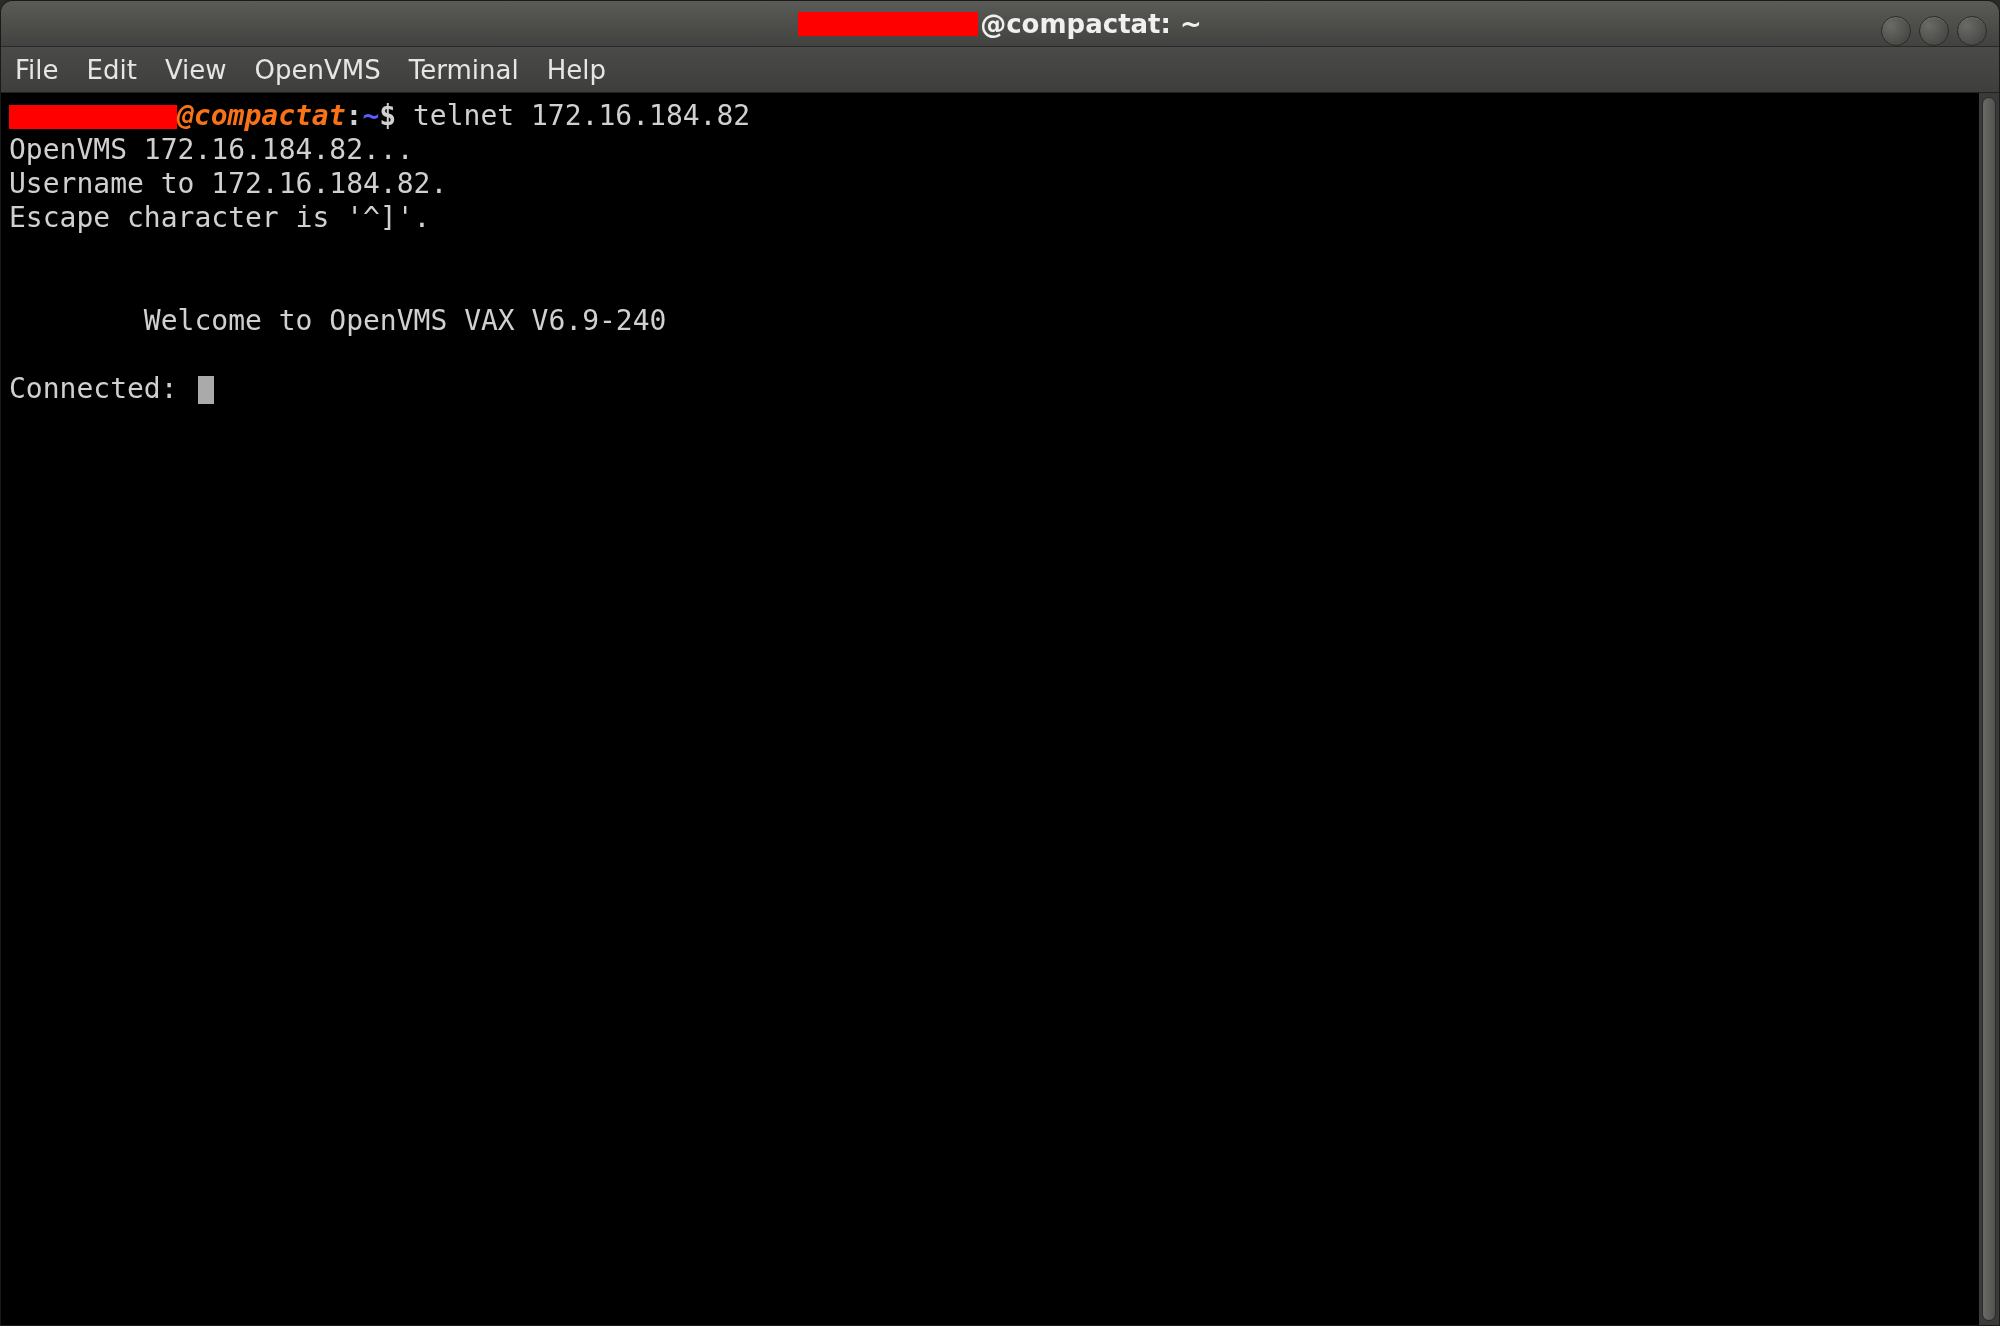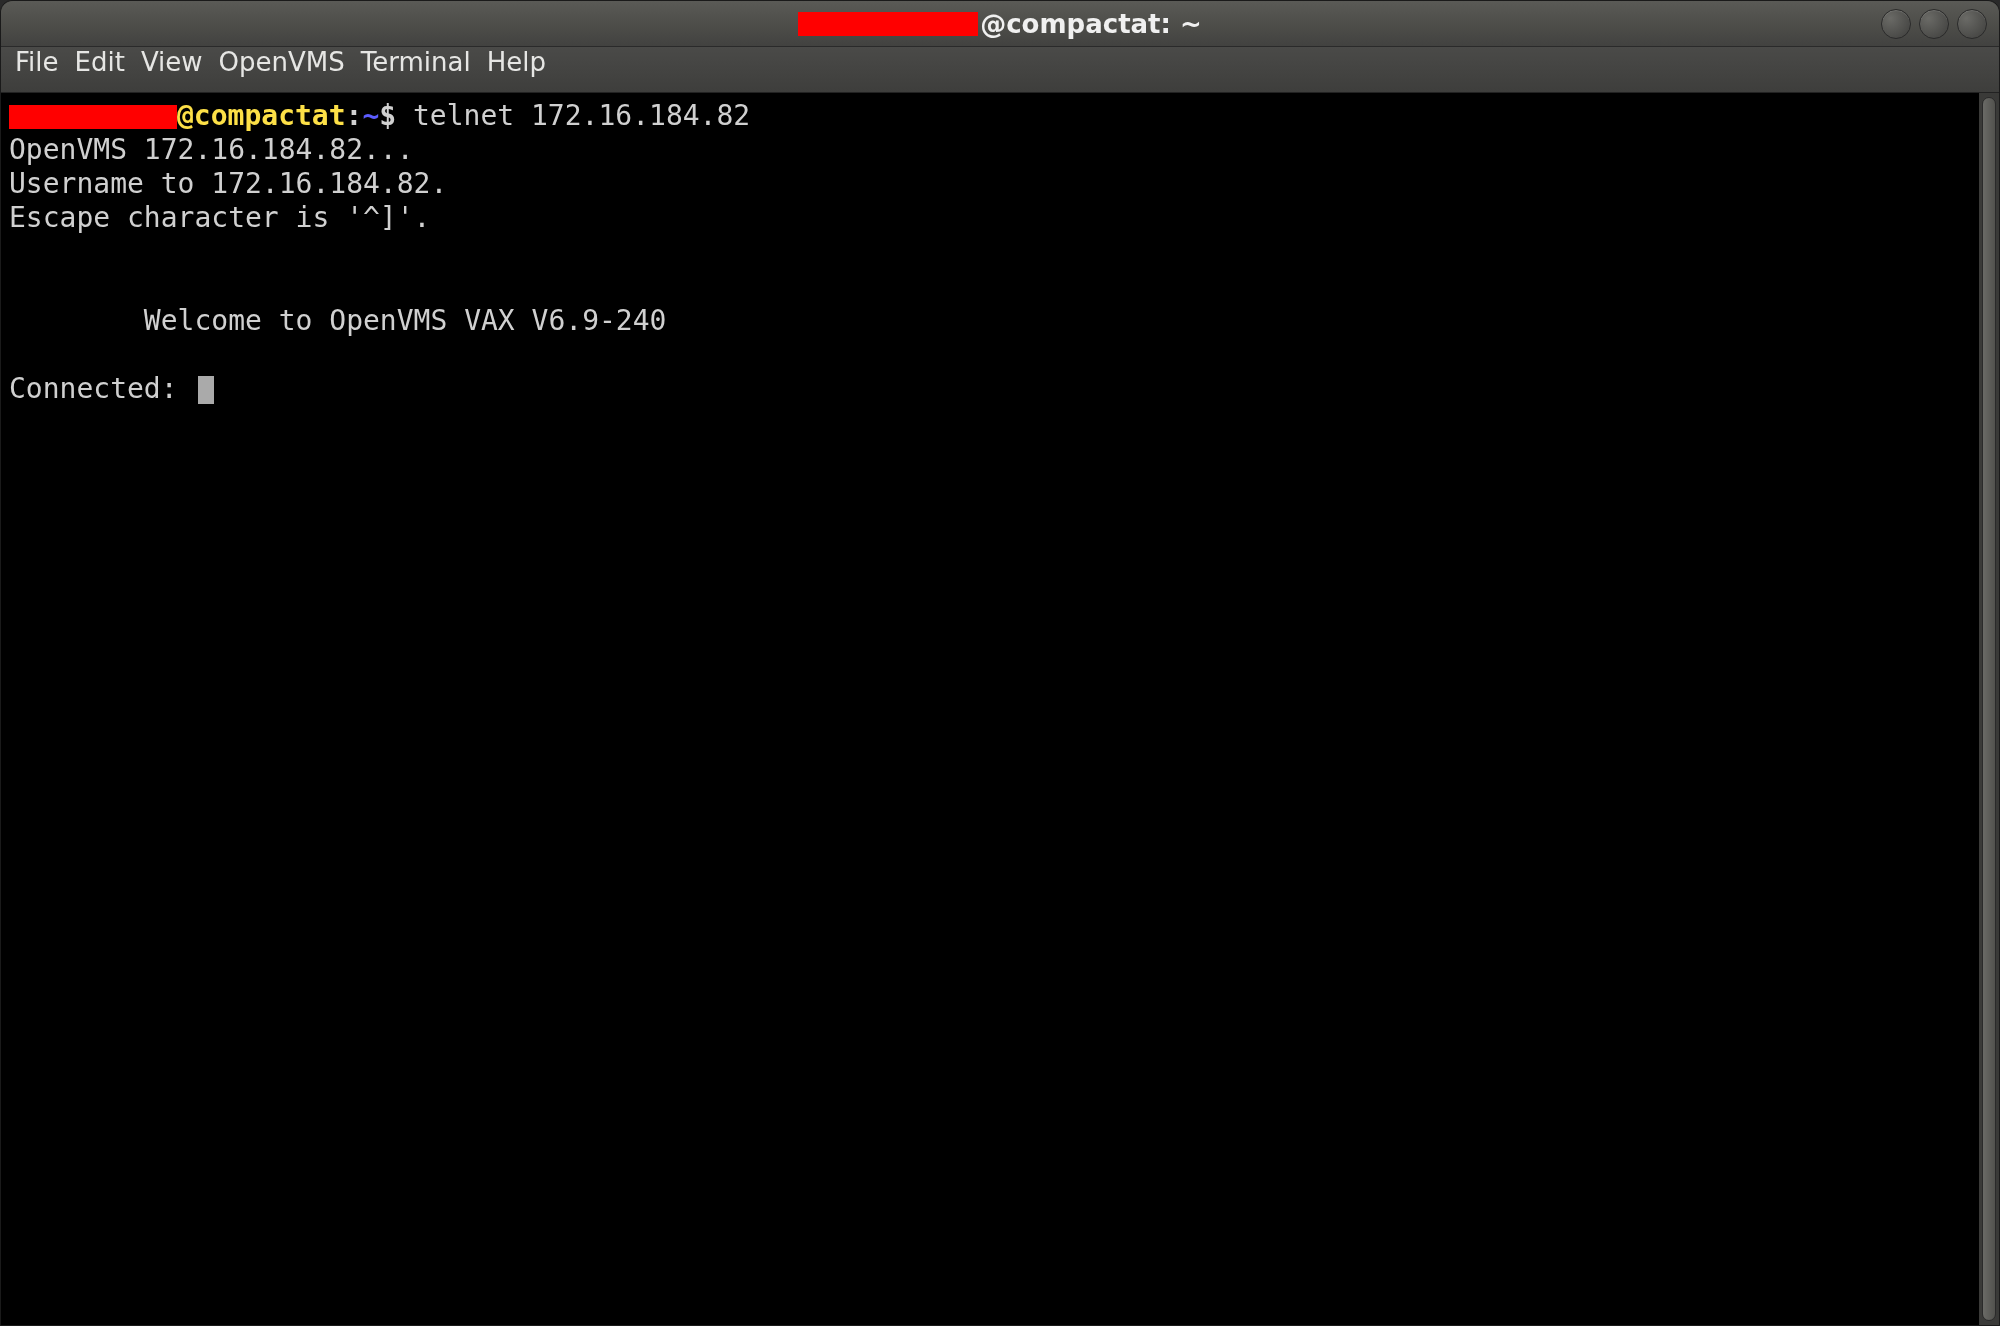--- a/index.html
+++ b/index.html
@@ -17,21 +17,21 @@
     border-radius: 12px 12px 0 0;
     display: flex;
     flex-direction: column;
     border: 1px solid #1a1a1a;
   }
   .titlebar {
     height: 46px;
     background: linear-gradient(to bottom, #5a5a56 0%, #4e4e4a 50%, #424240 100%);
     border-radius: 12px 12px 0 0;
     display: flex;
-    align-items: center;
+    align-items: flex-end;
     position: relative;
     padding: 0 12px;
     border-bottom: 1px solid #2a2a2a;
   }
   .titlebar-title-wrap {
     position: absolute;
     left: 0; right: 0;
     display: flex;
     align-items: center;
     justify-content: center;
@@ -63,22 +63,23 @@
     height: 30px;
     border-radius: 50%;
     background: radial-gradient(circle at 30% 30%, #6a6a66, #3e3e3c);
     border: 1px solid #2a2a2a;
     box-shadow: inset 0 1px 1px rgba(255,255,255,0.15);
   }
   .menubar {
     height: 46px;
     background: linear-gradient(to bottom, #4a4a48 0%, #3e3e3c 100%);
     display: flex;
+    align-items: center;
     padding: 0 14px;
-    gap: 16px;
+    gap: 28px;
     border-bottom: 1px solid #222;
   }
   .menu-item {
     color: #e6e6e4;
     font-size: 26px;
     cursor: pointer;
   }
   .terminal-wrap {
     flex: 1;
     display: flex;
@@ -96,21 +97,21 @@
     white-space: pre;
     overflow: hidden;
   }
   .prompt-redact {
     display: inline-block;
     background: #ff0000;
     width: 168px;
     height: 24px;
     vertical-align: middle;
   }
-  .green { color: #fde047; font-weight: bold; }
+  .green { color: #f97316; font-weight: bold; font-style: italic; }
   .blue  { color: #5c5cff; font-weight: bold; }
   .white { color: #d0d0d0; }
   .bold  { font-weight: bold; }
   .cursor-block {
     display: inline-block;
     width: 16px;
     height: 28px;
     background: #aaaaaa;
     vertical-align: middle;
     margin-left: 4px;

